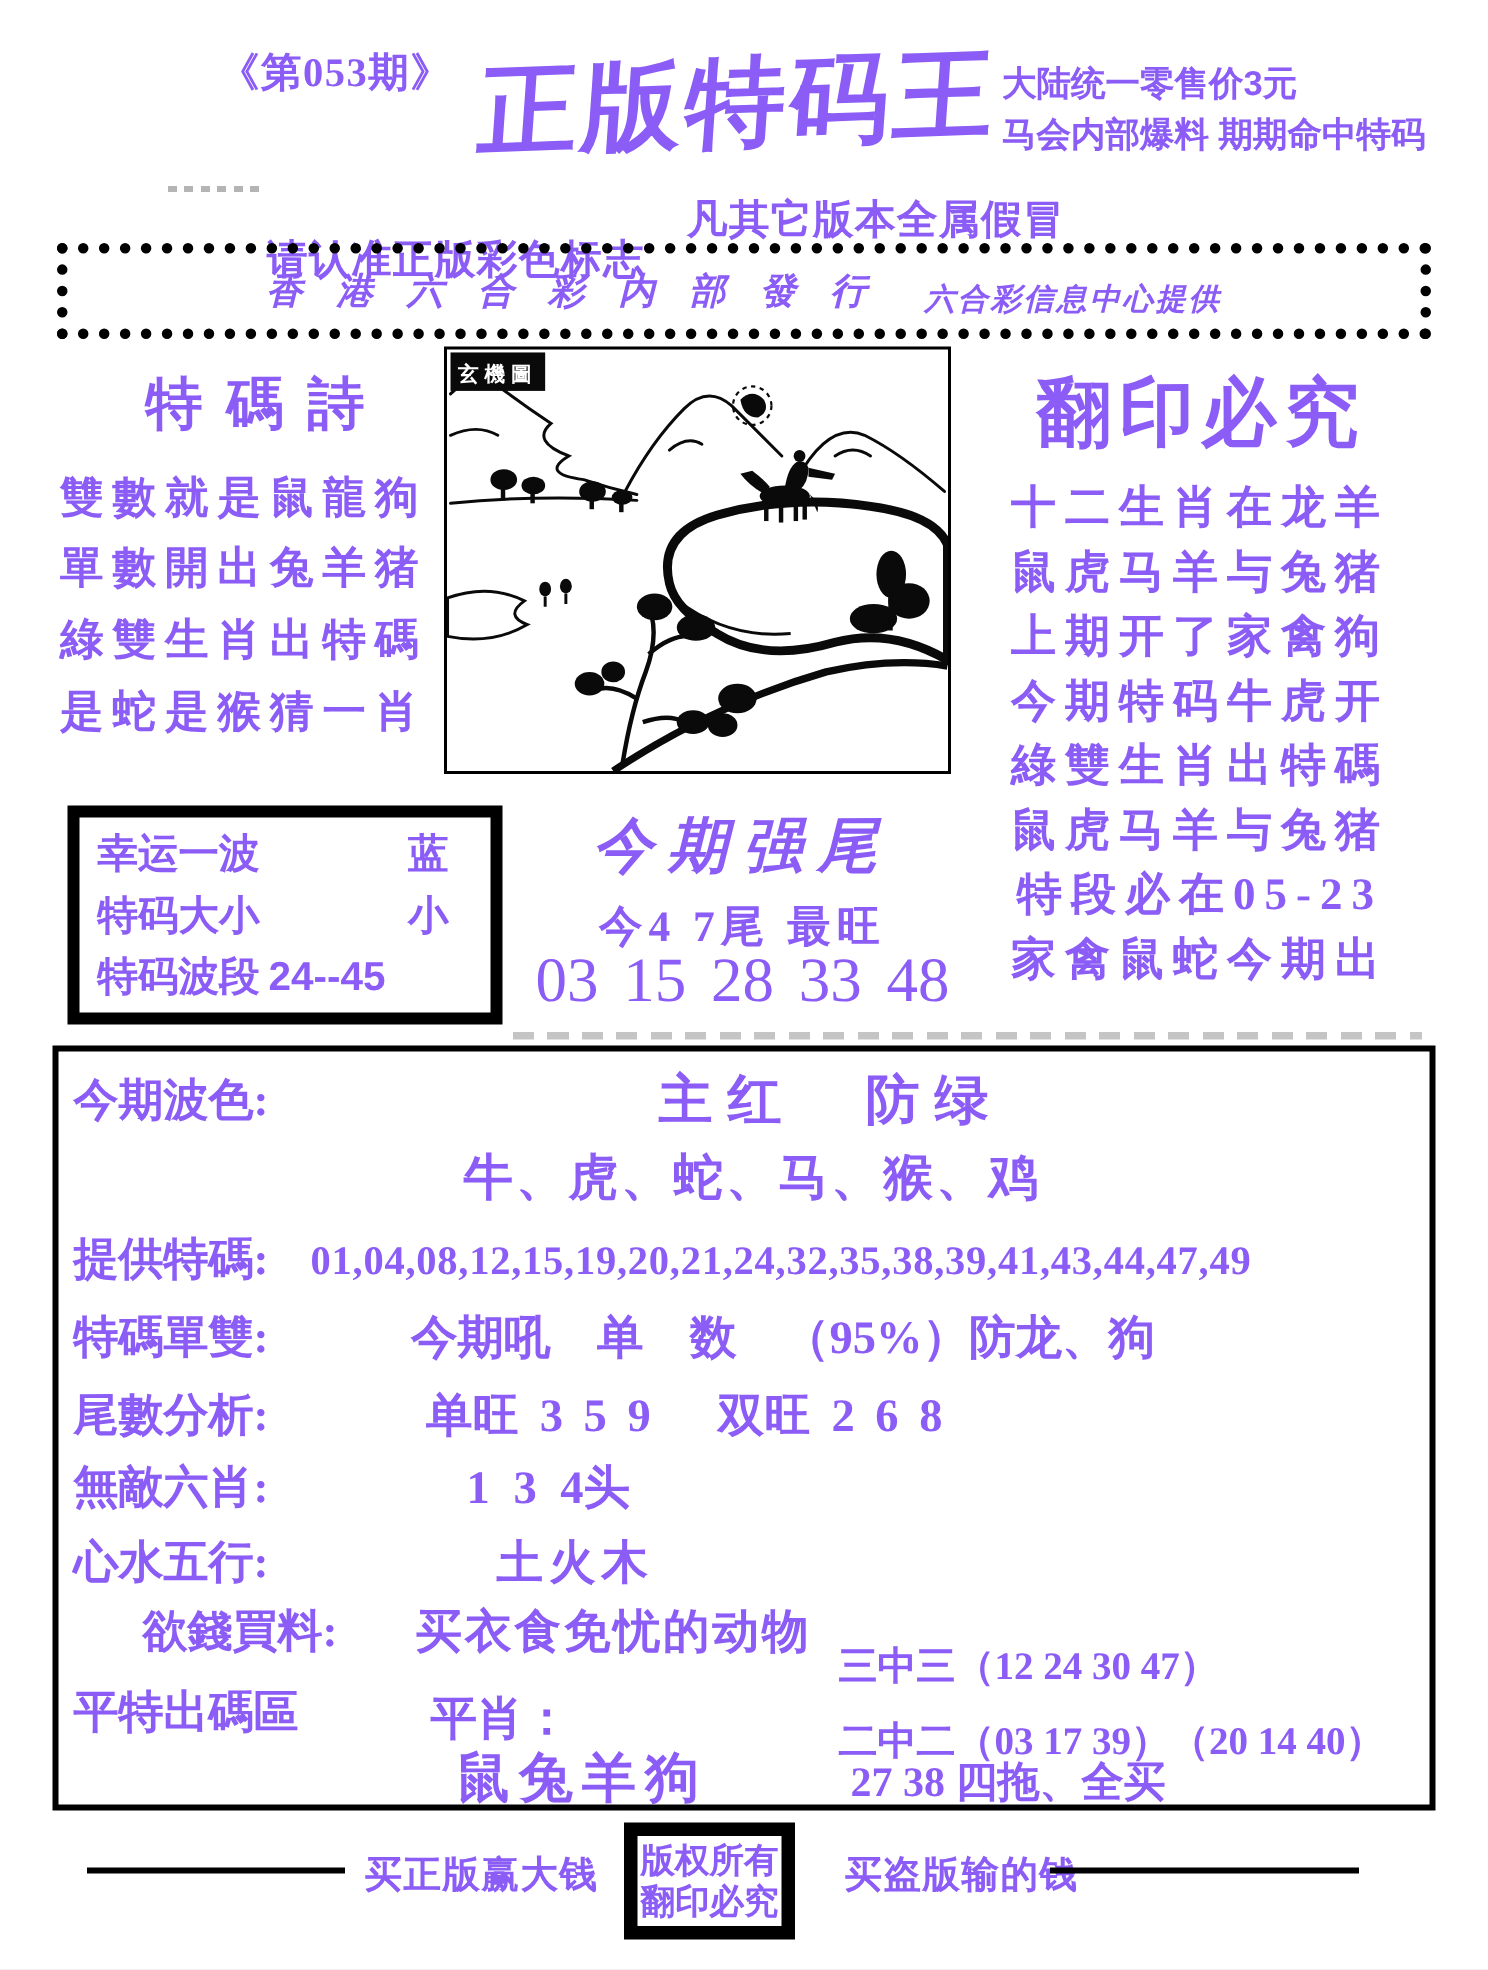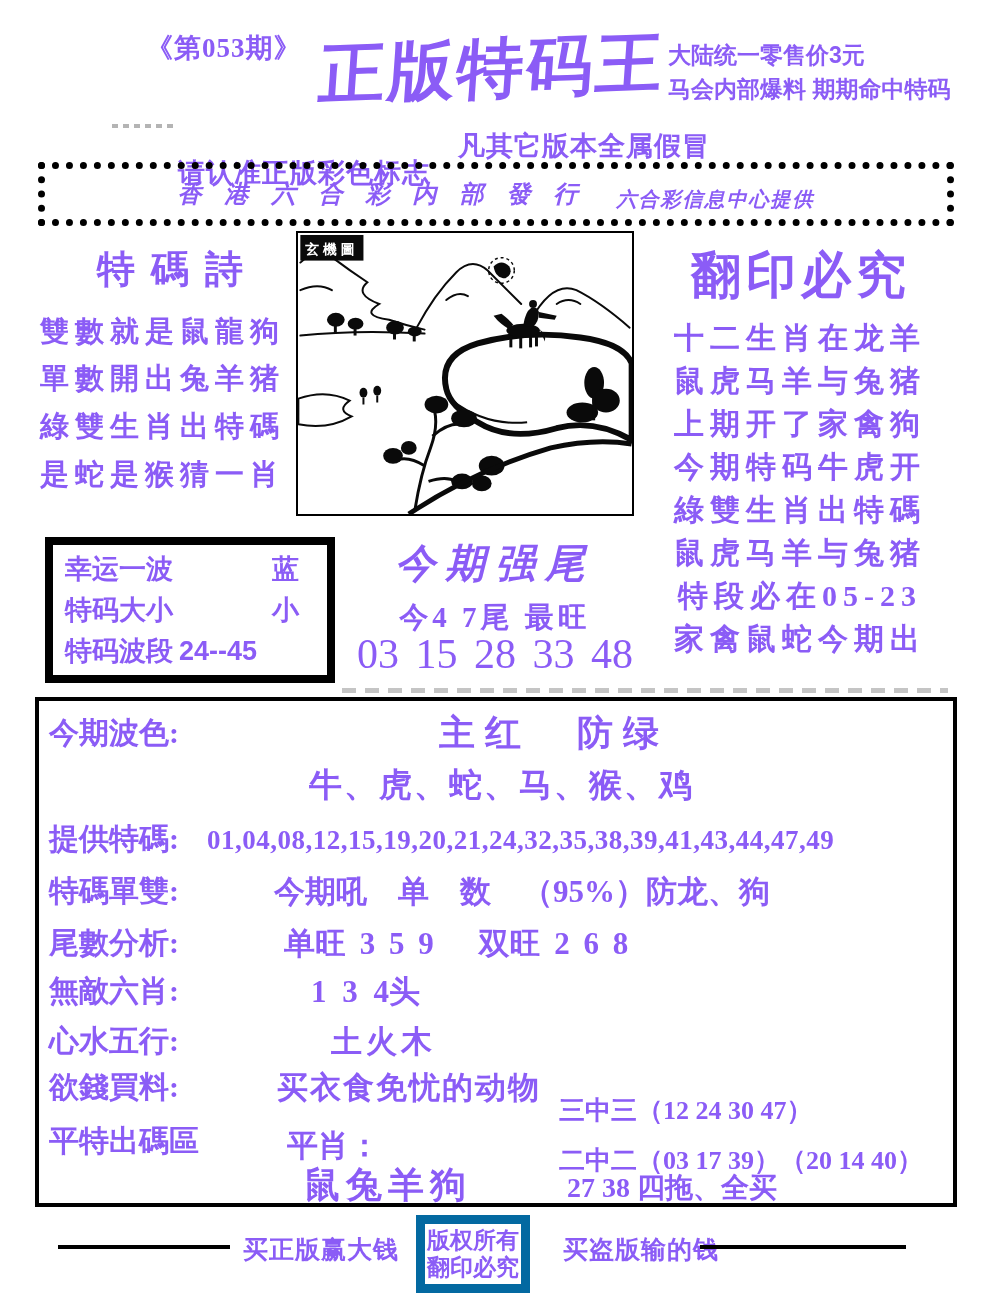--- a/index.html
+++ b/index.html
@@ -61,33 +61,33 @@
   .itable{left:35px;top:697px;width:922px;height:510px;border:4px solid #000;box-sizing:border-box;}
   .t-label{left:10px;font-size:30px;font-weight:bold;white-space:nowrap;}
   .t-val{font-weight:bold;white-space:nowrap;}
   .r0{top:12px;}  .r0v{left:300px;top:8px;width:430px;text-align:center;font-size:36px;letter-spacing:10px;}
   .r1{top:62px;}  .r1v{left:270px;top:62px;width:510px;text-align:left;font-size:33px;letter-spacing:2px;}
   .r2{top:118px;} .r2v{left:168px;top:124px;font-size:27px;letter-spacing:.5px;}
   .r3{top:170px;} .r3v{left:235px;top:170px;font-size:31px;}
   .r4{top:222px;} .r4v{left:245px;top:222px;font-size:31px;word-spacing:6px;}
   .r5{top:270px;} .r5v{left:272px;top:270px;font-size:31px;word-spacing:8px;}
   .r6{top:320px;} .r6v{left:292px;top:320px;font-size:31px;letter-spacing:4px;}
-  .r7{top:366px;} .r7v{left:238px;top:366px;font-size:31px;letter-spacing:2px;}
+  .r7{top:366px;margin-left:46px;} .r7v{left:238px;top:366px;font-size:31px;letter-spacing:2px;}
   .r8{top:420px;} .r8v{left:248px;top:424px;font-size:31px;}
   .t-right1{left:520px;top:392px;font-size:26px;font-weight:bold;white-space:nowrap;}
   .t-right2{left:520px;top:442px;font-size:26px;font-weight:bold;white-space:nowrap;}
   .t-bl{left:265px;top:460px;font-size:36px;font-weight:bold;letter-spacing:6px;white-space:nowrap;}
   .t-br{left:528px;top:468px;font-size:28px;font-weight:bold;white-space:nowrap;}
 
   
   .f-line-l{left:58px;top:1245px;width:172px;height:4px;background:#000;}
   .f-line-r{left:700px;top:1245px;width:206px;height:4px;background:#000;}
   .f-text-l{left:243px;top:1233px;font-size:25px;font-weight:bold;letter-spacing:1px;}
   .f-text-r{left:563px;top:1233px;font-size:25px;font-weight:bold;letter-spacing:1px;}
-  .f-box{left:416px;top:1215px;width:114px;height:78px;border:9px solid #0369a1;box-sizing:border-box;
+  .f-box{left:416px;top:1215px;width:114px;height:78px;border:9px solid #000000;box-sizing:border-box;
          display:flex;flex-direction:column;justify-content:center;text-align:center;
          font-size:23px;font-weight:bold;line-height:27px;}
 </style>
 </head>
 <body>
 
 <div id="page">
 
   <div class="abs issue">《第053期》</div>
   <div class="abs main-title">正版特码王</div>

